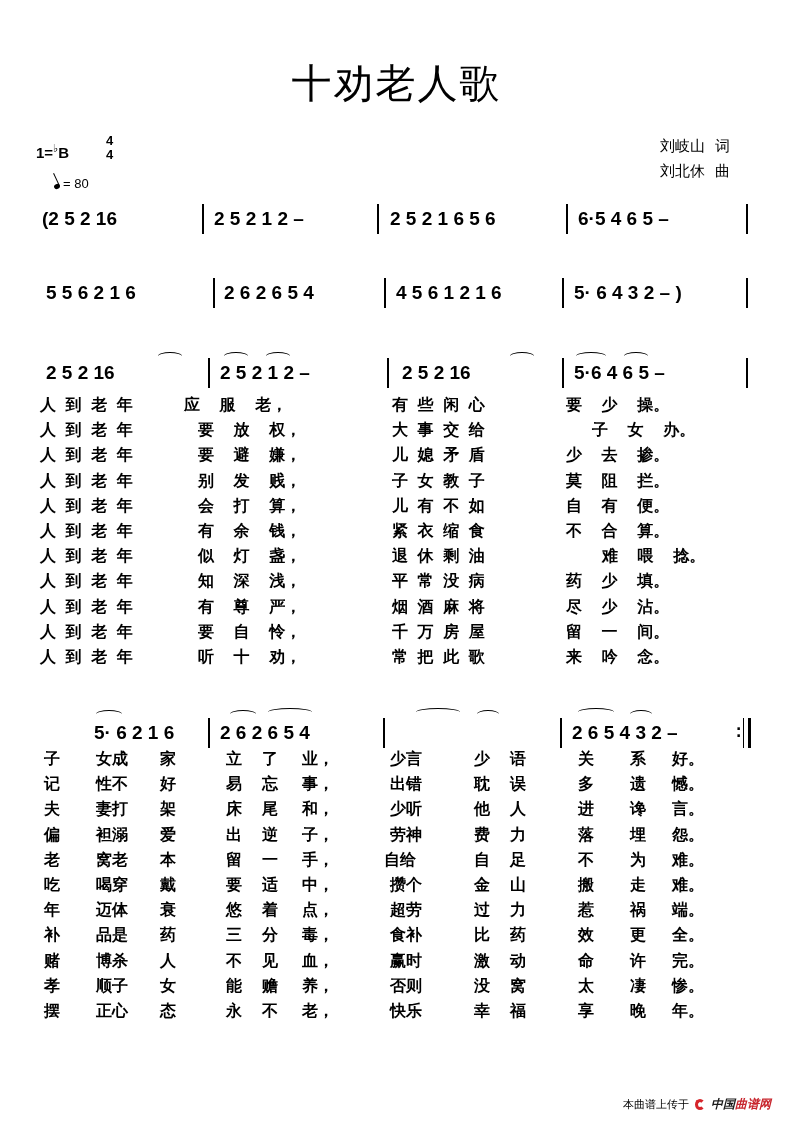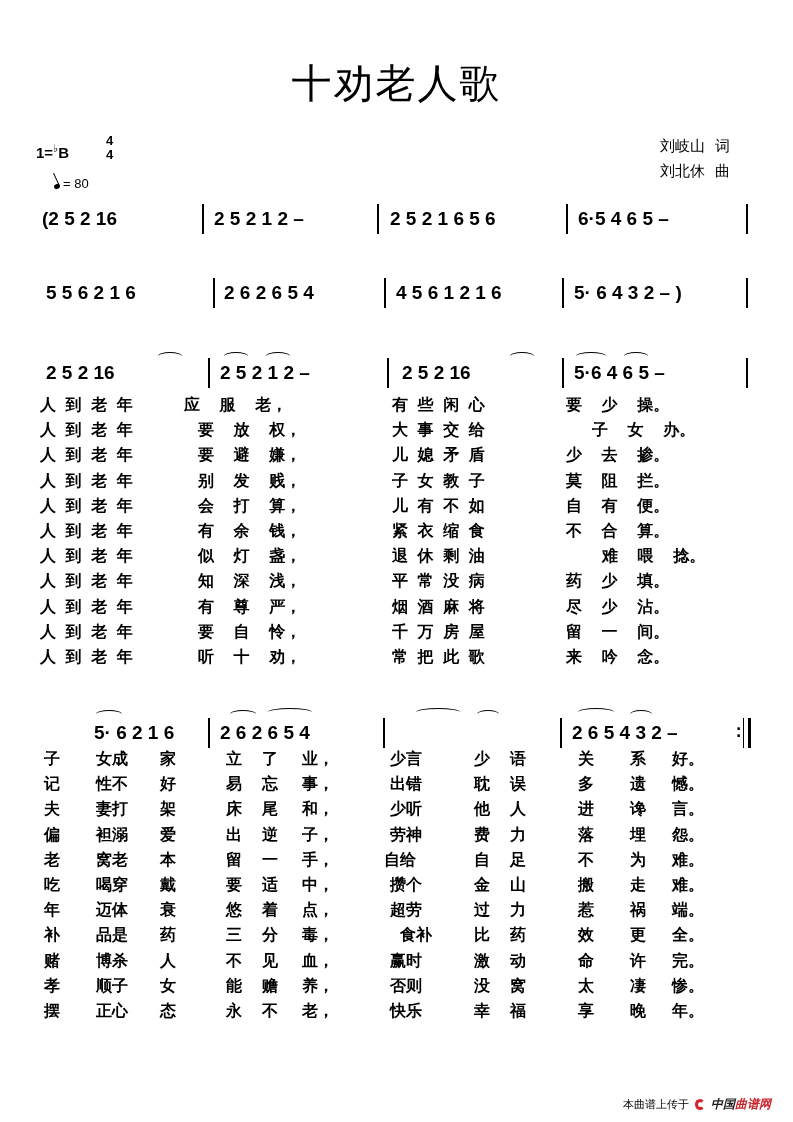--- a/index.html
+++ b/index.html
@@ -316,21 +316,21 @@
       <span class="lyric-cell" style="left: 590px;">祸</span>
       <span class="lyric-cell" style="left: 632px;">端。</span>
     </div>
     <div class="lyric-row">
       <span class="lyric-cell" style="left: 4px;">补</span>
       <span class="lyric-cell" style="left: 56px;">品是</span>
       <span class="lyric-cell" style="left: 120px;">药</span>
       <span class="lyric-cell" style="left: 186px;">三</span>
       <span class="lyric-cell" style="left: 222px;">分</span>
       <span class="lyric-cell" style="left: 262px;">毒，</span>
-      <span class="lyric-cell" style="left: 350px; margin-left: 10px;">食补</span>
+      <span class="lyric-cell" style="left: 350px;">食补</span>
       <span class="lyric-cell" style="left: 434px;">比</span>
       <span class="lyric-cell" style="left: 470px;">药</span>
       <span class="lyric-cell" style="left: 538px;">效</span>
       <span class="lyric-cell" style="left: 590px;">更</span>
       <span class="lyric-cell" style="left: 632px;">全。</span>
     </div>
     <div class="lyric-row">
       <span class="lyric-cell" style="left: 4px;">赌</span>
       <span class="lyric-cell" style="left: 56px;">博杀</span>
       <span class="lyric-cell" style="left: 120px;">人</span>

